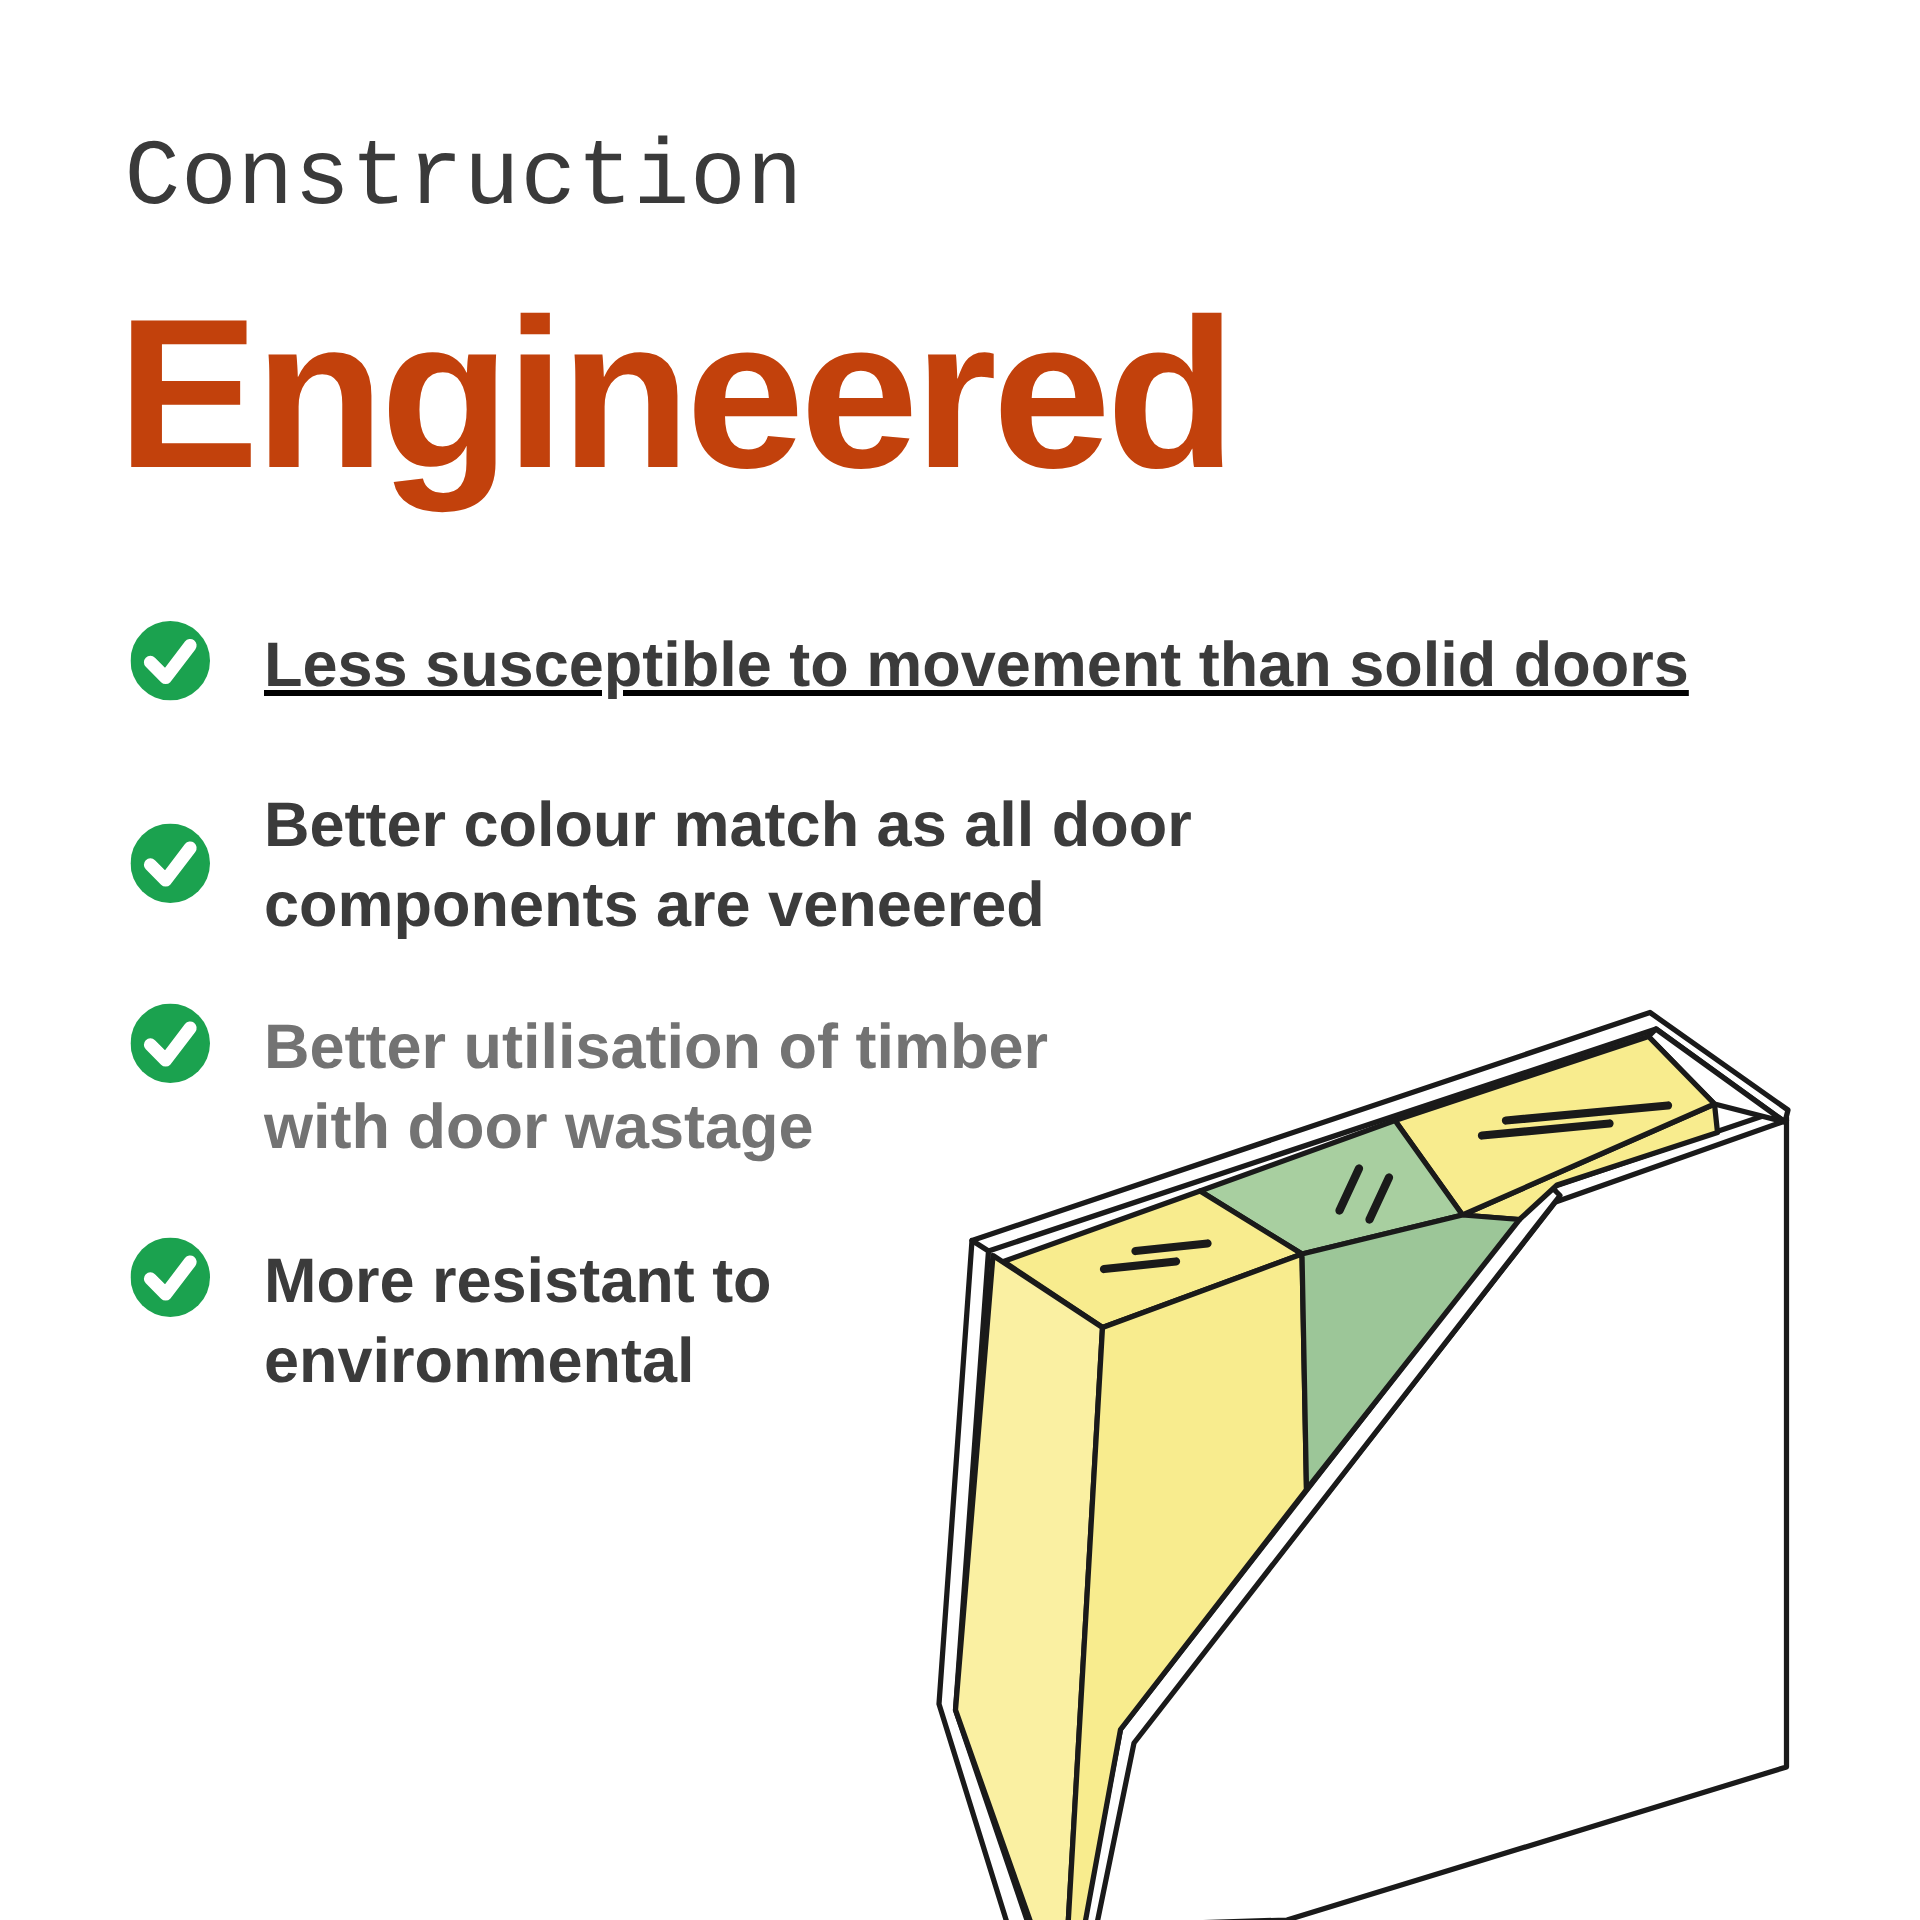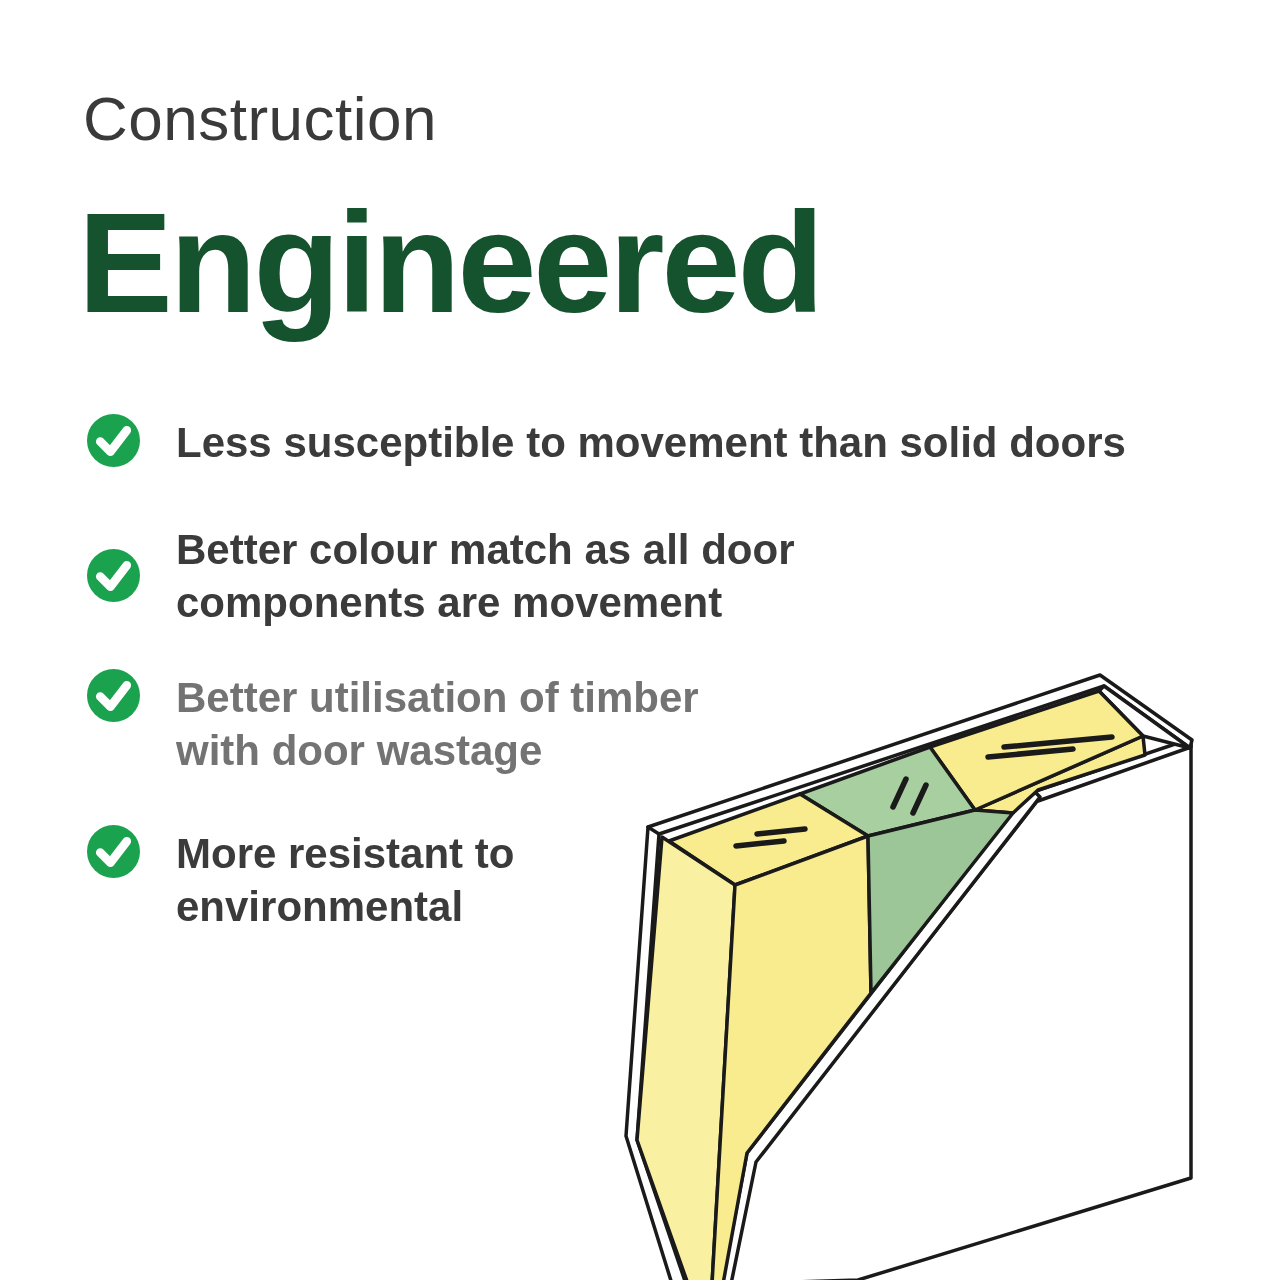--- a/index.html
+++ b/index.html
@@ -19,20 +19,21 @@
   }
   .eyebrow {
     position: absolute;
     left: 83px;
     top: 88px;
     font-size: 62px;
     font-weight: 500;
     letter-spacing: 0.5px;
     line-height: 1;
     color: #3a3a3a;
+    font-family: Liberation Mono, monospace;
   }
   .title {
     position: absolute;
     left: 78px;
     top: 192px;
     font-size: 142px;
     font-weight: 800;
     letter-spacing: -3px;
     line-height: 1;
     color: #0d9748;
@@ -50,58 +51,58 @@
     margin-top: -2px;
   }
   .benefit .lines {
     margin-left: 36px;
     font-size: 42px;
     font-weight: 700;
     line-height: 53px;
     color: #3b3b3b;
     letter-spacing: 0px;
   }
-  .b1 { top: 416px; }
+  .b1 { top: 416px; text-decoration: underline; }
   .b2 { top: 523px; align-items: center; }
   .b3 { top: 671px; }
   .b4 { top: 827px; }
   .diagram {
     position: absolute;
     left: 600px;
     top: 640px;
     width: 680px;
     height: 640px;
   }
 </style>
 </head>
 <body>
 
 <div class="stage" style="background: rgb(255, 255, 255);">
 
   <div class="eyebrow" style="color: rgb(58, 58, 58);">Construction</div>
-  <div class="title" style="color: #14532d;">Engineered</div>
+  <div class="title" style="color: #c2410c;">Engineered</div>
 
   <div class="benefit b1">
     <svg class="check" viewBox="0 0 52 52">
       <circle cx="26" cy="26" r="26" fill="#1ba24f"></circle>
       <polyline points="13,27 23,37 39,16" fill="none" stroke-width="8.5" stroke-linecap="round" stroke-linejoin="round" stroke="#ffffff"></polyline>
     </svg>
     <div class="lines" style="color: rgb(59, 59, 59);">
       <div>Less susceptible to movement than solid doors</div>
     </div>
   </div>
 
   <div class="benefit b2">
     <svg class="check" viewBox="0 0 52 52">
       <circle cx="26" cy="26" r="26" fill="#1ba24f"></circle>
       <polyline points="13,27 23,37 39,16" fill="none" stroke-width="8.5" stroke-linecap="round" stroke-linejoin="round" stroke="#ffffff"></polyline>
     </svg>
     <div class="lines" style="color: rgb(59, 59, 59);">
       <div>Better colour match as all door</div>
-      <div>components are movement</div>
+      <div>components are veneered</div>
     </div>
   </div>
 
   <div class="benefit b3">
     <svg class="check" viewBox="0 0 52 52">
       <circle cx="26" cy="26" r="26" fill="#1ba24f"></circle>
       <polyline points="13,27 23,37 39,16" fill="none" stroke-width="8.5" stroke-linecap="round" stroke-linejoin="round" stroke="#ffffff"></polyline>
     </svg>
     <div class="lines" style="color: #737373;">
       <div>Better utilisation of timber</div>

